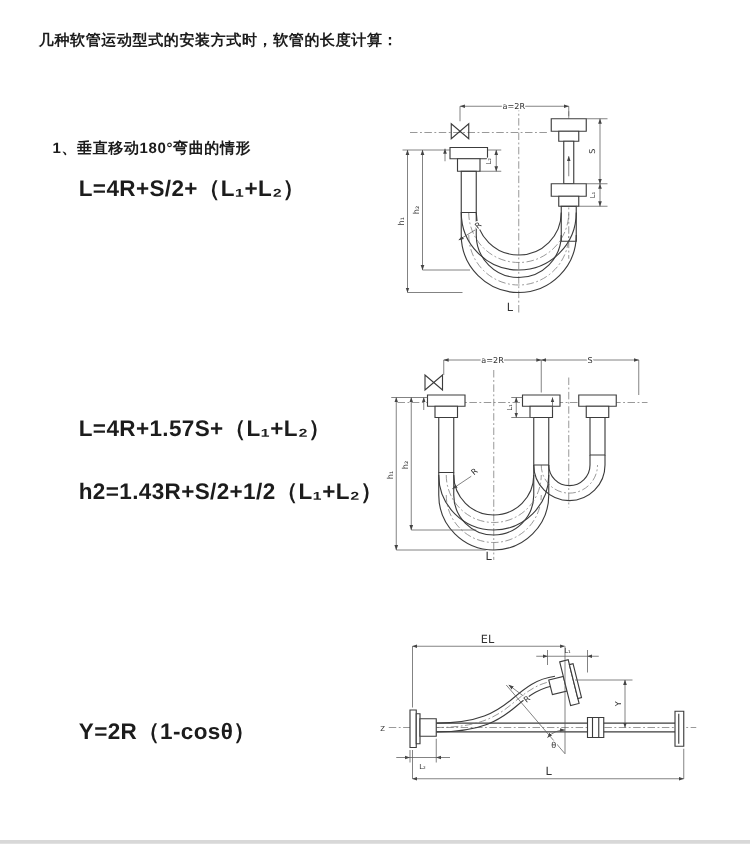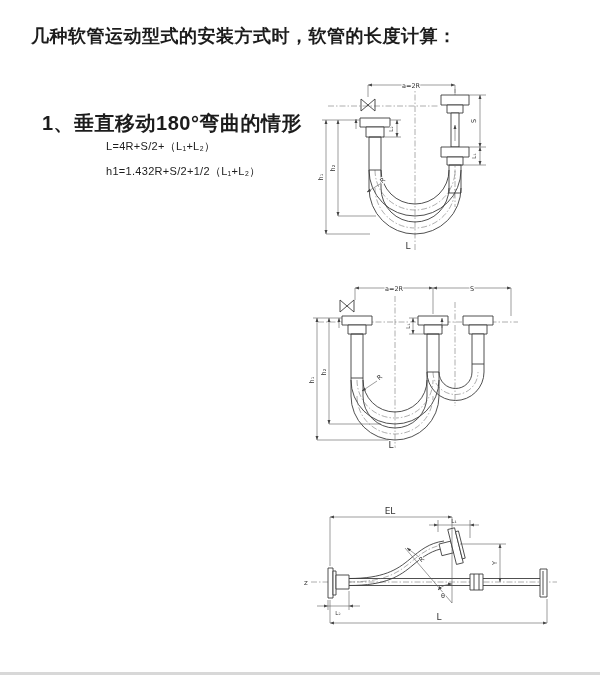--- a/index.html
+++ b/index.html
@@ -1,21 +1,21 @@
 <!DOCTYPE html>
 <html><head>
 <meta charset="utf-8">
 <style>
   html,body{margin:0;padding:0;background:#fff;}
   body{width:600px;height:675px;position:relative;font-family:"Liberation Sans","DejaVu Sans",sans-serif;color:#1c1c1c;overflow:hidden;}
   .page{position:absolute;left:0;top:0;width:600px;height:675px;background:#ffffff;}
   .txt{position:absolute;white-space:nowrap;}
-  .title{font-size:18px;font-weight:600;letter-spacing:.5px;font-family:Liberation Mono, monospace;}
-  .heading{font-size:20px;font-weight:600;letter-spacing:.5px;}
-  .formula{font-size:11px;font-weight:400;letter-spacing:.3px;margin-left:43px;}
+  .title{font-size:12px;font-weight:600;letter-spacing:.5px;font-family:Liberation Mono, monospace;}
+  .heading{font-size:12px;font-weight:600;letter-spacing:.5px;}
+  .formula{font-size:18px;font-weight:700;letter-spacing:.3px;}
   .d{position:absolute;}
   svg{overflow:visible;}
   svg *{vector-effect:non-scaling-stroke;}
   .med{stroke:#3c3c3c;stroke-width:.9;fill:none;}
   .medf{stroke:#3c3c3c;stroke-width:.9;fill:#fff;}
   .thin{stroke:#5a5a5a;stroke-width:.6;fill:none;}
   .cl{stroke:#6a6a6a;stroke-width:.55;fill:none;stroke-dasharray:6 2 1.5 2;}
   .lbl{font-family:"DejaVu Sans",sans-serif;font-size:6.5px;fill:#333;paint-order:stroke;stroke:#fff;stroke-width:2.2px;stroke-linejoin:round;}
   .sm{font-size:5.5px;}
   .lg{font-size:9px;}
@@ -24,23 +24,25 @@
 </style>
 </head>
 <body>
 
 <div class="page">
 
   <div class="txt title" style="left:31px;top:24px;">几种软管运动型式的安装方式时，软管的长度计算：</div>
 
   <div class="txt heading" style="left:42px;top:110px;">1、垂直移动180°弯曲的情形</div>
   <div class="txt formula" style="left:63px;top:139px;">L=4R+S/2+（L₁+L₂）</div>
-  <div class="txt formula" style="left:63px;top:164px;">h1=1.432R+S/2+1/2（L₁+L₂）</div>
-
-
+
+  <div class="txt formula" style="left:63px;top:331px;">L=4R+1.57S+（L₁+L₂）</div>
+  <div class="txt formula" style="left:63px;top:381px;">h2=1.43R+S/2+1/2（L₁+L₂）</div>
+
+  <div class="txt formula" style="left:63px;top:573px;">Y=2R（1-cosθ）</div>
 
   <svg class="d" style="left:310px;top:75px;" width="283" height="185" viewBox="0 0 283 185">
     <defs>
       <marker id="a1" viewBox="0 0 8 8" refX="7.5" refY="4" markerWidth="7" markerHeight="7" orient="auto-start-reverse">
         <path d="M0,1.2 L8,4 L0,6.8 z" fill="#444"></path>
       </marker>
       <pattern id="h1" width="4" height="4" patternUnits="userSpaceOnUse">
         <rect width="4" height="4" fill="#fff"></rect>
         <path d="M0,4 L4,0 M0,0 L4,4" stroke="#8a8a8a" stroke-width="0.5"></path>
       </pattern>

